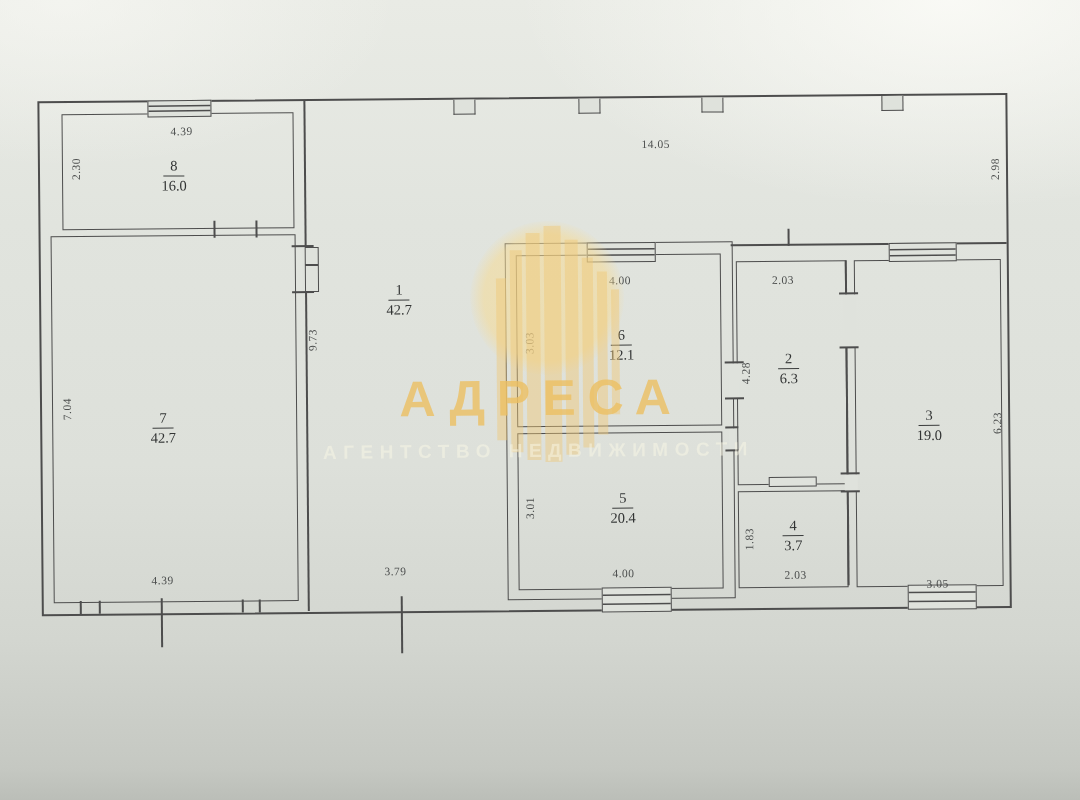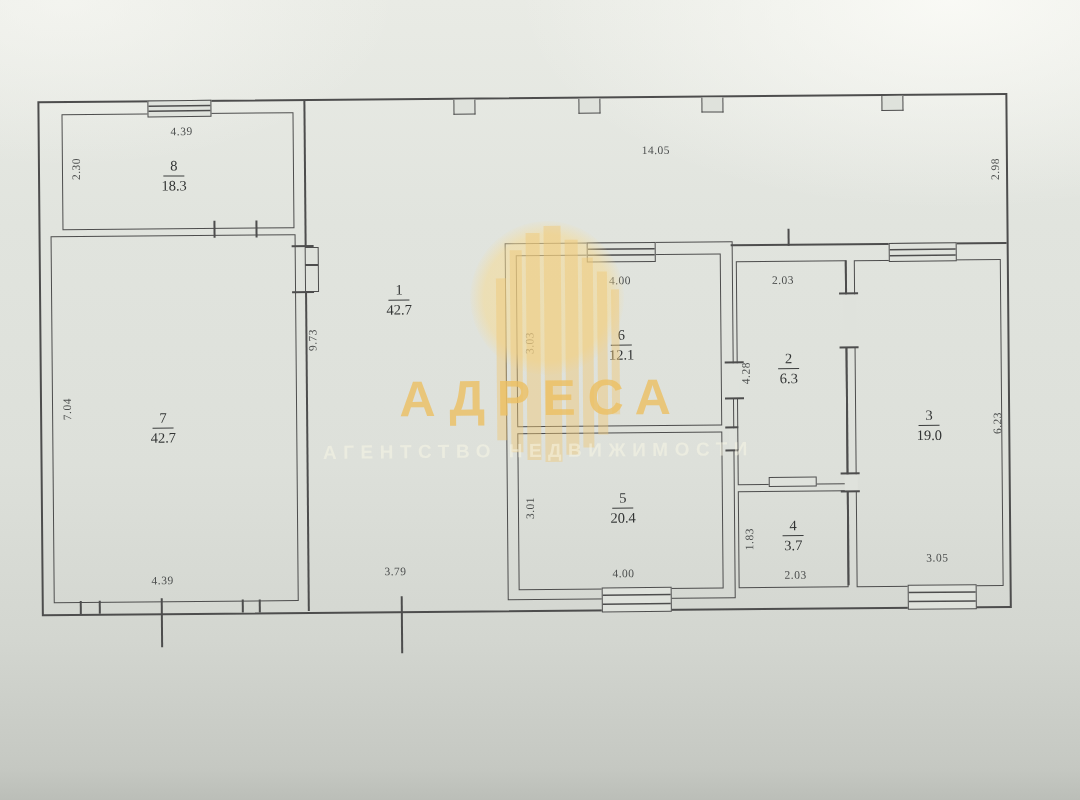--- a/index.html
+++ b/index.html
@@ -105,21 +105,21 @@
     <div class="window" style="left:600px;top:588px;width:68px;height:23px;"></div>
     <div class="window" style="left:906px;top:588px;width:67px;height:23px;"></div>
 
     <div class="notch" style="left:456px;top:99px;width:20px;height:14px;"></div>
     <div class="notch" style="left:581px;top:99px;width:20px;height:14px;"></div>
     <div class="notch" style="left:704px;top:99px;width:20px;height:14px;"></div>
     <div class="notch" style="left:884px;top:99px;width:20px;height:14px;"></div>
 
     <div class="rlabel" style="left:176px;top:172px;">
       <div class="num">8</div>
-      <div class="area">18.3</div>
+      <div class="area">16.0</div>
     </div>
     <div class="rlabel" style="left:163px;top:424px;">
       <div class="num">7</div>
       <div class="area">42.7</div>
     </div>
     <div class="rlabel" style="left:400px;top:298px;">
       <div class="num">1</div>
       <div class="area">42.7</div>
     </div>
     <div class="rlabel" style="left:622px;top:345px;">
@@ -138,36 +138,36 @@
       <div class="num">4</div>
       <div class="area">3.7</div>
     </div>
     <div class="rlabel" style="left:929px;top:428px;">
       <div class="num">3</div>
       <div class="area">19.0</div>
     </div>
 
     <div class="dim" style="left:184px;top:128px;">4.39</div>
     <div class="dim v" style="left:78px;top:165px;">2.30</div>
-    <div class="dim" style="left:658px;top:151px;">14.05</div>
+    <div class="dim" style="left:658px;top:145px;">14.05</div>
     <div class="dim v" style="left:997px;top:173px;">2.98</div>
     <div class="dim v" style="left:313px;top:338px;">9.73</div>
     <div class="dim" style="left:394px;top:570px;">3.79</div>
     <div class="dim v" style="left:67px;top:405px;">7.04</div>
     <div class="dim" style="left:161px;top:577px;">4.39</div>
     <div class="dim" style="left:621px;top:281px;">4.00</div>
     <div class="dim v" style="left:530px;top:343px;">3.03</div>
     <div class="dim v" style="left:529px;top:508px;">3.01</div>
     <div class="dim" style="left:622px;top:574px;">4.00</div>
     <div class="dim" style="left:784px;top:282px;">2.03</div>
     <div class="dim v" style="left:746px;top:375px;">4.28</div>
     <div class="dim v" style="left:748px;top:541px;">1.83</div>
     <div class="dim" style="left:794px;top:577px;">2.03</div>
     <div class="dim v" style="left:997px;top:427px;">6.23</div>
-    <div class="dim" style="left:936px;top:561px;">3.05</div>
+    <div class="dim" style="left:936px;top:587px;">3.05</div>
 
     <div class="wm">
       <div class="wm-circle"></div>
       <div class="bars">
         <div class="bar" style="left:497px;top:278px;width:10px;height:162px;"></div>
         <div class="bar" style="left:511px;top:250px;width:12px;height:202px;"></div>
         <div class="bar" style="left:527px;top:233px;width:14px;height:227px;"></div>
         <div class="bar" style="left:545px;top:226px;width:17px;height:236px;"></div>
         <div class="bar" style="left:566px;top:240px;width:13px;height:215px;"></div>
         <div class="bar" style="left:583px;top:258px;width:11px;height:190px;"></div>

